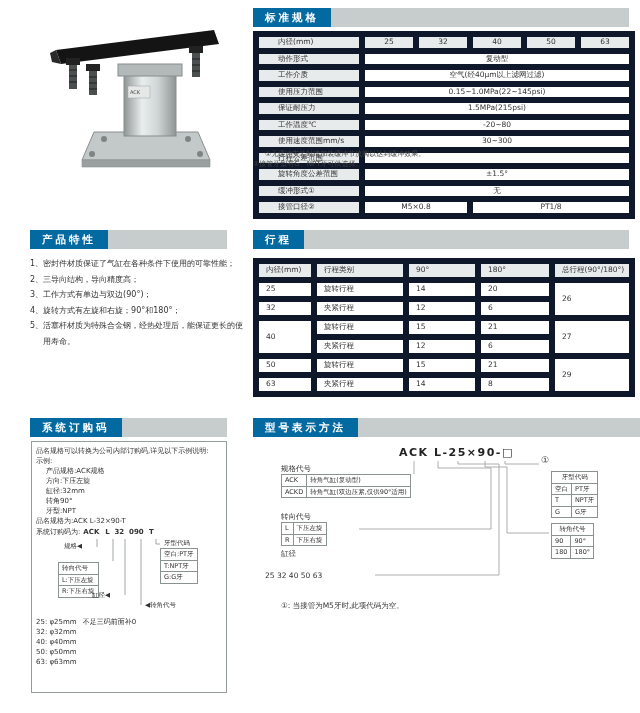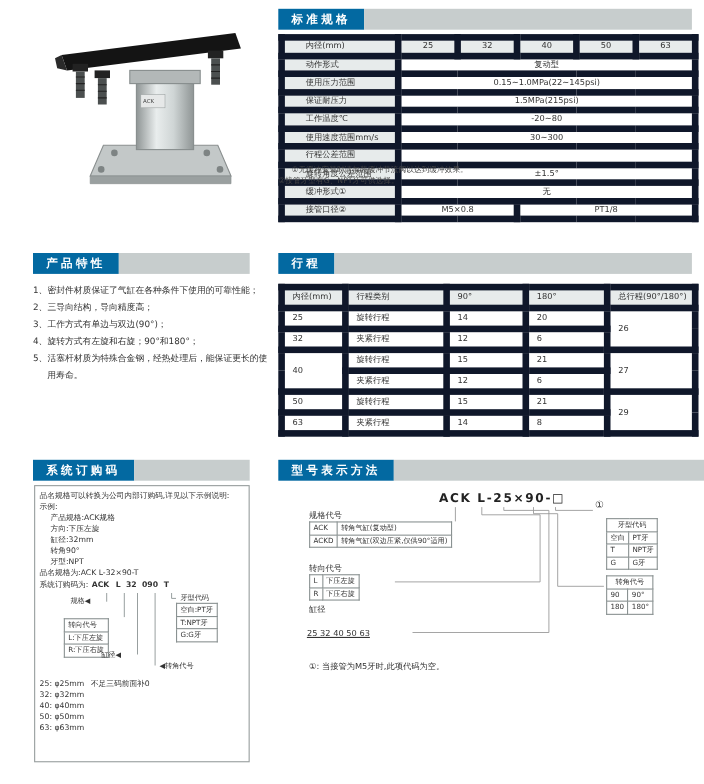--- a/index.html
+++ b/index.html
@@ -117,20 +117,24 @@
       <td class="lbl">内径(mm)</td>
       <td>25</td>
       <td>32</td>
       <td>40</td>
       <td>50</td>
       <td>63</td>
     </tr>
     <tr>
           <td class="lbl">动作形式</td>
           <td class="val" colspan="5">复动型</td>
+        </tr>
+    <tr>
+          <td class="lbl">工作介质</td>
+          <td class="val" colspan="5">空气(经40μm以上滤网过滤)</td>
         </tr>
     <tr>
           <td class="lbl">使用压力范围</td>
           <td class="val" colspan="5">0.15~1.0MPa(22~145psi)</td>
         </tr>
     <tr>
           <td class="lbl">保证耐压力</td>
           <td class="val" colspan="5">1.5MPa(215psi)</td>
         </tr>
     <tr>
@@ -373,17 +377,17 @@
             <td>90°</td>
           </tr>
       <tr>
             <td>180</td>
             <td>180°</td>
           </tr>
     </tbody>
       </table>
 
     <span class="lab" style="left:28px;top:108px;">缸径</span>
-    <span class="lab" style="left:26px;top:130px;text-decoration:underline;">25 32 40 50 63</span>
+    <span class="lab" style="left:12px;top:130px;">25 32 40 50 63</span>
     <span class="lab" style="left:28px;top:160px;">①: 当接管为M5牙时,此项代码为空。</span>
   </div>
 
 </div>
 
 </body></html>

